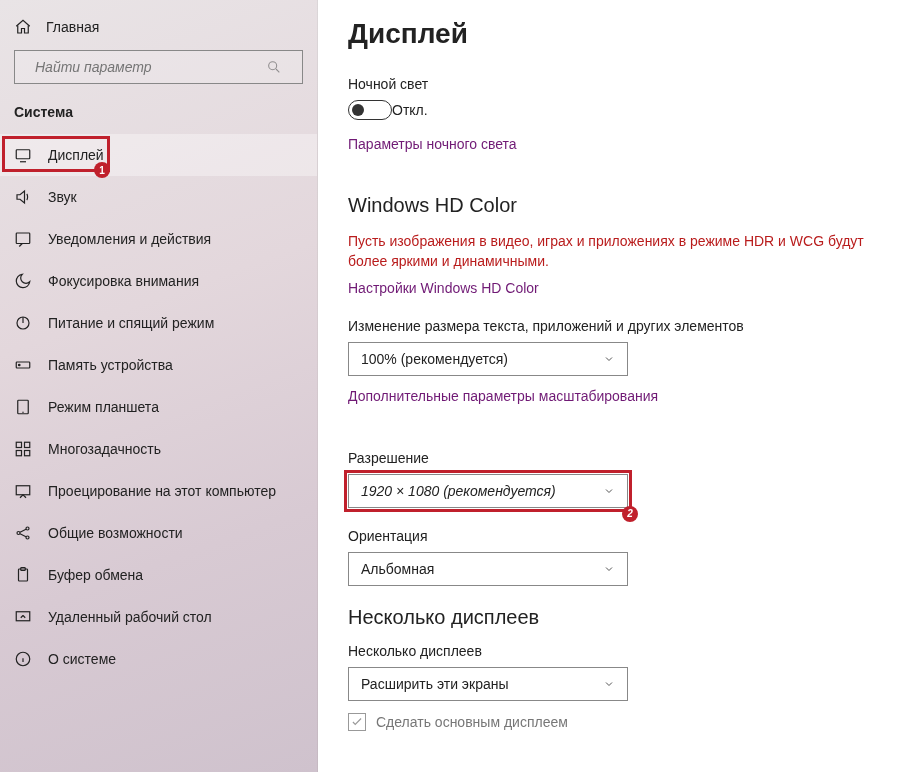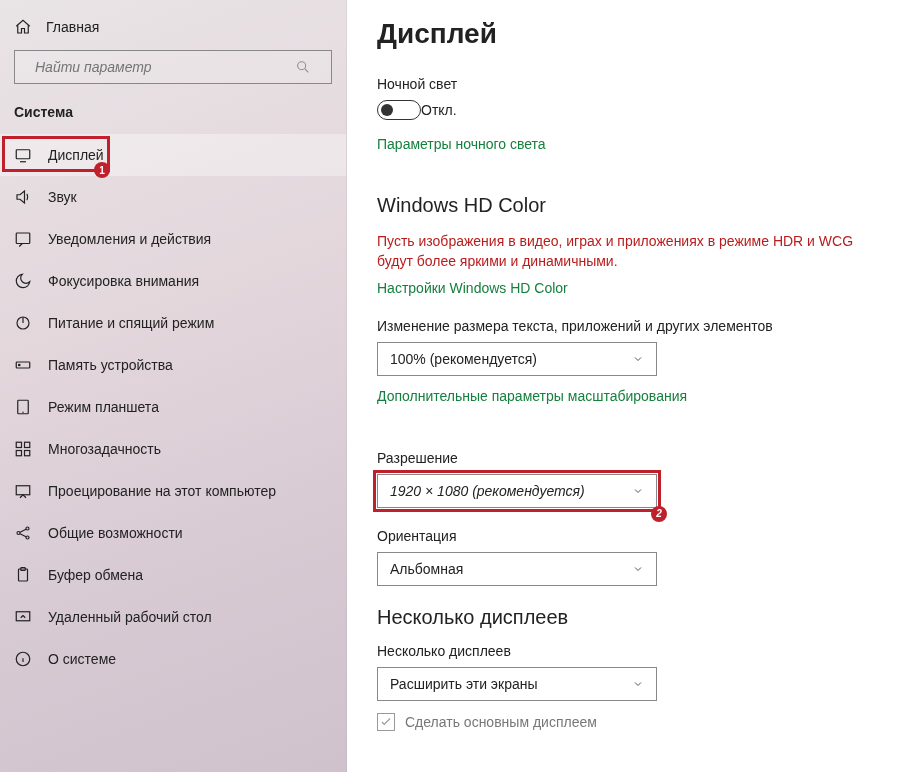--- a/index.html
+++ b/index.html
@@ -7,21 +7,21 @@
     font-family: "Segoe UI", Tahoma, sans-serif;
     font-size: 14px;
     color: #222;
     width: 900px;
     height: 772px;
     overflow: hidden;
     display: flex;
     background: #f2f2f2;
   }
   .sidebar {
-    width: 347px;
+    width: 318px;
     height: 100%;
     background: linear-gradient(160deg,#e9e4e6 0%,#e3d7dc 40%,#d8cad3 70%,#cfc2cd 100%);
     padding-top: 10px;
     border-right: 1px solid rgba(0,0,0,0.06);
   }
   .home-row {
     display: flex;
     align-items: center;
     gap: 14px;
     padding: 8px 14px 10px 14px;
@@ -112,21 +112,21 @@
     background: #fff;
     cursor:pointer;
   }
   .toggle::after{
     content:"";
     position:absolute;
     left:3px;top:3px;
     width:12px;height:12px;
     background:#333;border-radius:50%;
   }
-  .link { color:#15803d; font-size:14px; margin-bottom:22px; display:inline-block; cursor:pointer;}
+  .link { color:#701a75; font-size:14px; margin-bottom:22px; display:inline-block; cursor:pointer;}
   .main h2 {
     font-size: 20px;
     font-weight: 400;
     margin: 20px 0 14px 0;
   }
   .desc {
     font-size:14px;color:#b91c1c;line-height:1.45;margin-bottom:8px;
   }
   .select-box {
     width: 280px;

